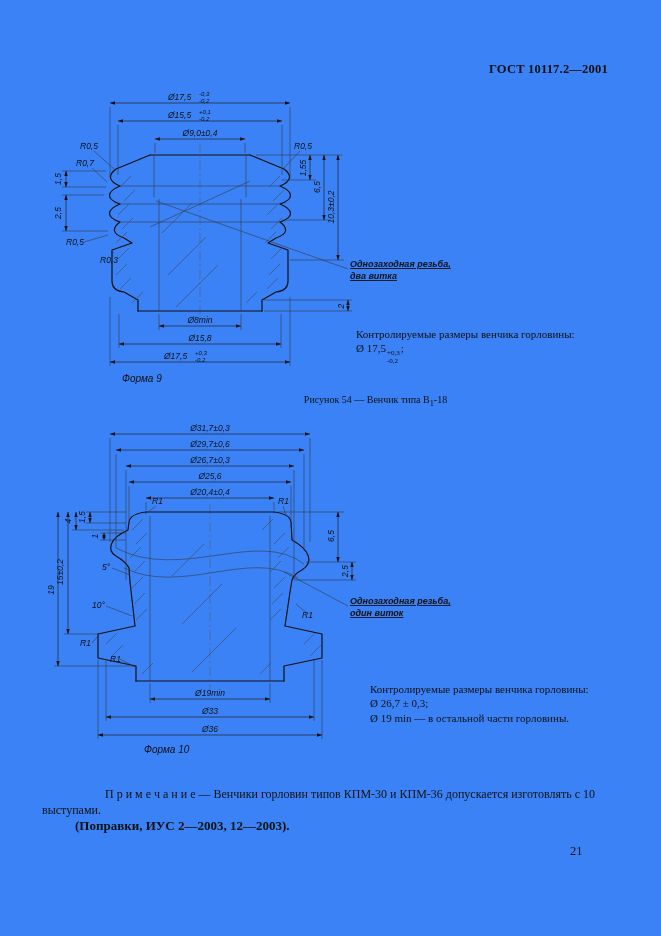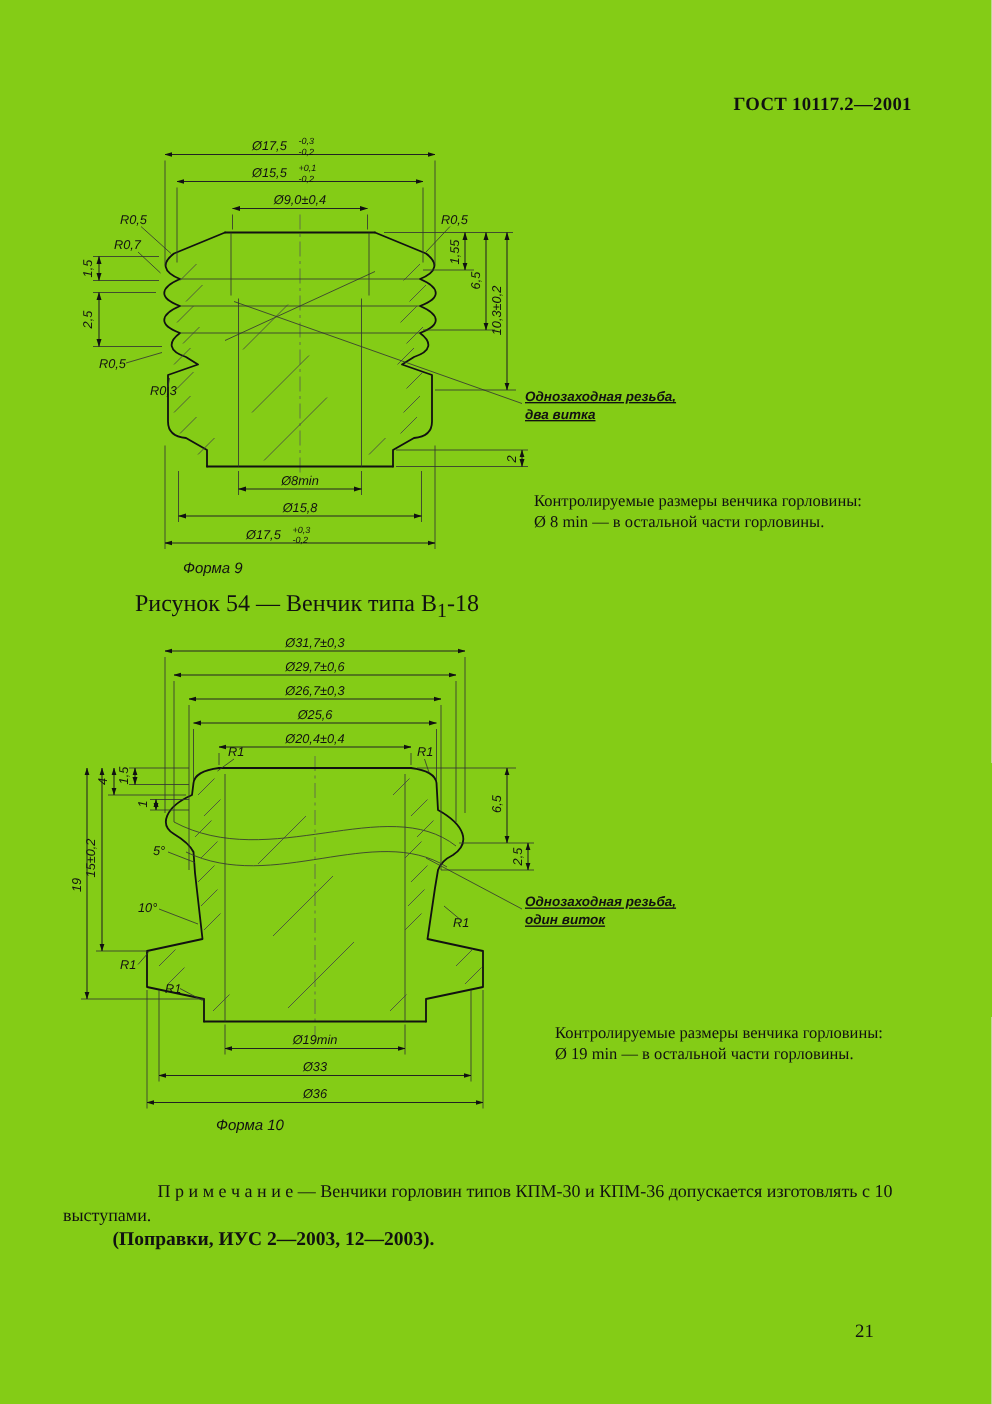--- a/index.html
+++ b/index.html
@@ -1,22 +1,22 @@
 <!DOCTYPE html>
 <html><head>
 <meta charset="utf-8">
 <style>
   * { margin:0; padding:0; box-sizing:border-box; }
   html,body { background:#e8e8e8; }
   body { width:661px; height:936px; position:relative; font-family:"Liberation Serif", serif; color:#111; }
-  .sheet { position:absolute; inset:0; background:#84cc16; overflow:hidden; }
+  .sheet { position:absolute; inset:0; background:#3b82f6; overflow:hidden; }
   .abs { position:absolute; }
   .hdr { font-weight:bold; font-size:12.5px; letter-spacing:.2px; }
   .spec { font-size:11px; line-height:1.3; }
-  .figcap { font-size:16px; }
+  .figcap { font-size:10px; text-align:center; }
   .note { font-size:12px; line-height:1.34; text-indent:63px; }
   .amend { font-size:13px; font-weight:bold; }
   .pageno { font-size:12.5px; }
   .tolstack { display:inline-flex; flex-direction:column; font-size:7px; line-height:1.08; vertical-align:-3px; margin:0 1px; }
   svg { overflow:visible; position:absolute; }
   svg text { font-family:"Liberation Sans", sans-serif; font-style:italic; font-size:8.5px; fill:#111; }
   svg text.tol { font-size:6px; }
   svg text.thr { font-size:9px; font-weight:bold; text-decoration:underline; }
   svg text.cap { font-size:10px; }
   .ln { stroke:#111; stroke-width:1.2; fill:none; stroke-linejoin:round; stroke-linecap:round; }
@@ -153,21 +153,24 @@
       <path class="tn" d="M106,116 L298,184"></path>
       <text class="thr" x="300" y="182">Однозаходная резьба,</text>
       <text class="thr" x="300" y="194">два витка</text>
     </g>
 
     <text class="cap" x="72" y="297">Форма 9</text>
   </svg>
 
   <div class="abs spec" style="left:356px;top:327px;width:294px">
     <div>Контролируемые размеры венчика горловины:</div>
-    <div>Ø 8 min — в остальной части горловины.</div>
+    <div><span>Ø 17,5</span><span class="tolstack">
+          <span>+0,3</span>
+          <span>-0,2</span>
+        </span><span>;</span></div>
   </div>
 
   <div class="abs figcap" style="left:90px;right:0;top:394px">
     <span>Рисунок 54 — Венчик типа В</span><sub>1</sub><span>-18</span>
   </div>
 
   <svg style="left:50px;top:420px" width="430" height="345" viewBox="0 0 430 345">
     <defs>
       <marker id="arrB" viewBox="0 0 10 10" refX="9.5" refY="5" markerWidth="7.5" markerHeight="7.5" orient="auto-start-reverse">
         <path d="M0,1.8 L10,5 L0,8.2 Z" fill="#111"></path>
@@ -301,23 +304,24 @@
       <path class="tn" d="M234,152 L298,186"></path>
       <text class="thr" x="300" y="184">Однозаходная резьба,</text>
       <text class="thr" x="300" y="196">один виток</text>
     </g>
 
     <text class="cap" x="94" y="333">Форма 10</text>
   </svg>
 
   <div class="abs spec" style="left:370px;top:682px;width:276px">
     <div>Контролируемые размеры венчика горловины:</div>
+    <div>Ø 26,7 ± 0,3;</div>
     <div>Ø 19 min — в остальной части горловины.</div>
   </div>
 
 
   <div class="abs note" style="left:42px;top:786px;width:597px">П р и м е ч а н и е — Венчики горловин типов КПМ-30 и КПМ-36 допускается изготовлять с 10 выступами.</div>
 
   <div class="abs amend" style="left:75px;top:818px">(Поправки, ИУС 2—2003, 12—2003).</div>
 
-  <div class="abs pageno" style="left:570px;top:880px">21</div>
+  <div class="abs pageno" style="left:570px;top:844px">21</div>
 
 </div>
 
 </body></html>

